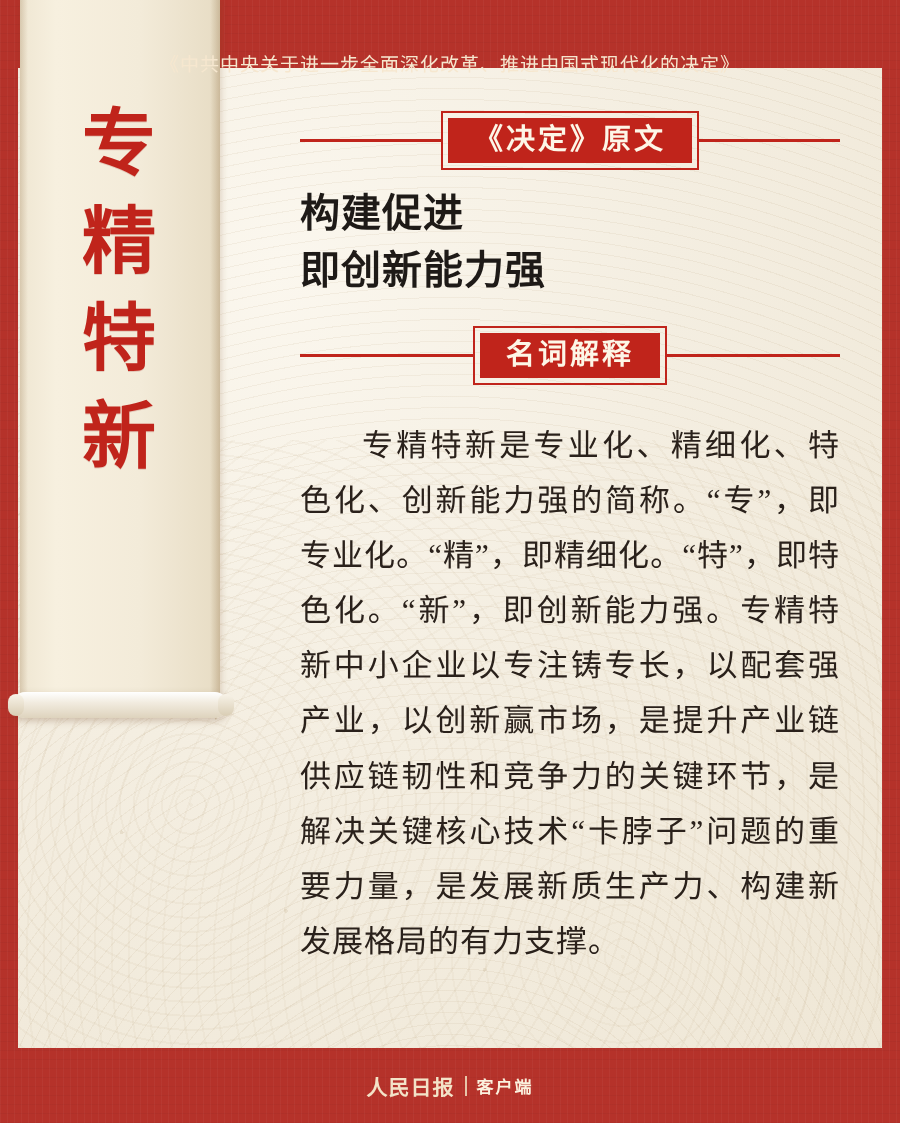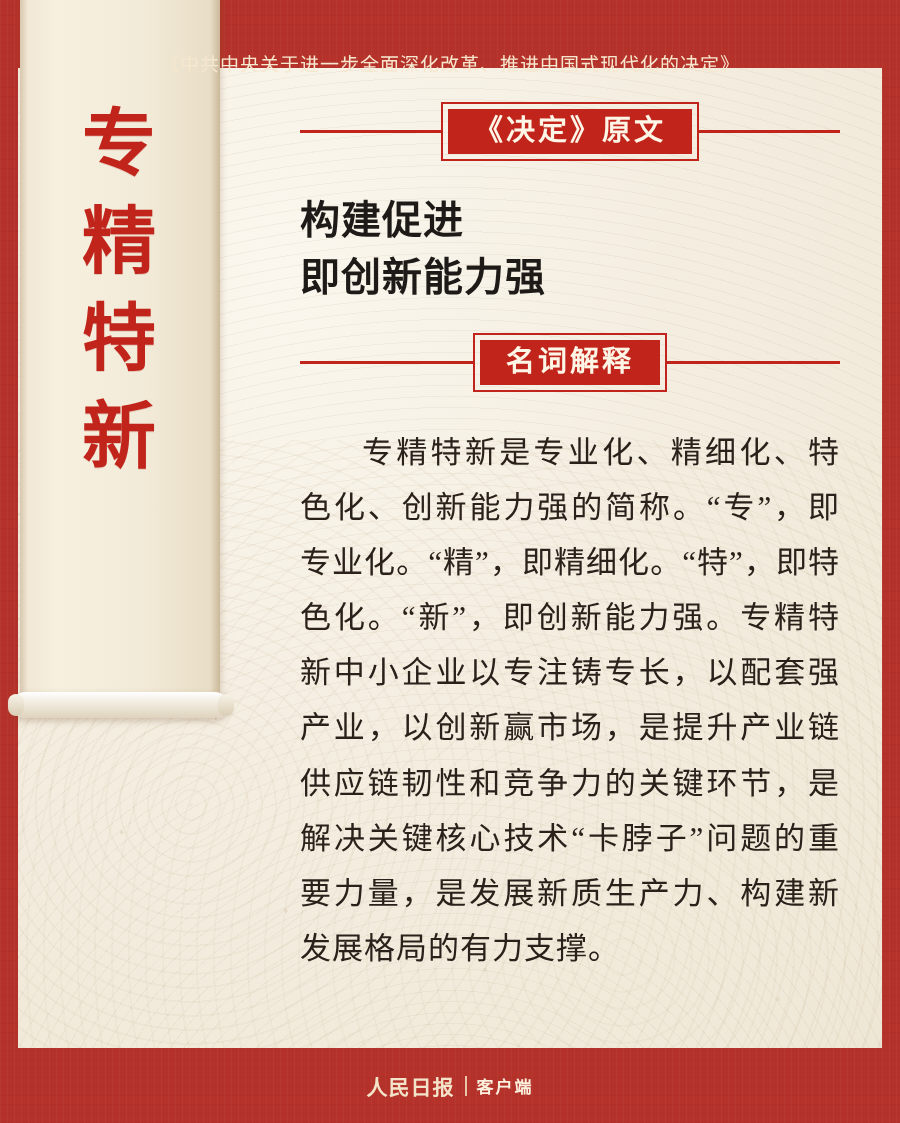--- a/index.html
+++ b/index.html
@@ -186,21 +186,21 @@
     width: 168px;
     height: 68px;
     background: #b5322a;
     z-index: 4;
   }
 
   
   .content {
     position: absolute;
     left: 300px;
-    top: 103px;
+    top: 112px;
     width: 540px;
     z-index: 6;
   }
 
   
   .banner {
     position: relative;
     display: flex;
     align-items: center;
     justify-content: center;
@@ -231,21 +231,21 @@
     left: -7px;
     top: -7px;
     right: -7px;
     bottom: -7px;
     border: 2px solid #c0241b;
     pointer-events: none;
   }
 
   
   .headline {
-    margin-top: 34px;
+    margin-top: 18px;
     color: #1e1a17;
     font-size: 40px;
     line-height: 1.42;
     letter-spacing: 1px;
     font-weight: 700;
     font-family: "Liberation Serif", "DejaVu Serif", serif;
   }
   .headline span { display: block; }
 
   .banner-2-wrap { margin-top: 28px; }

